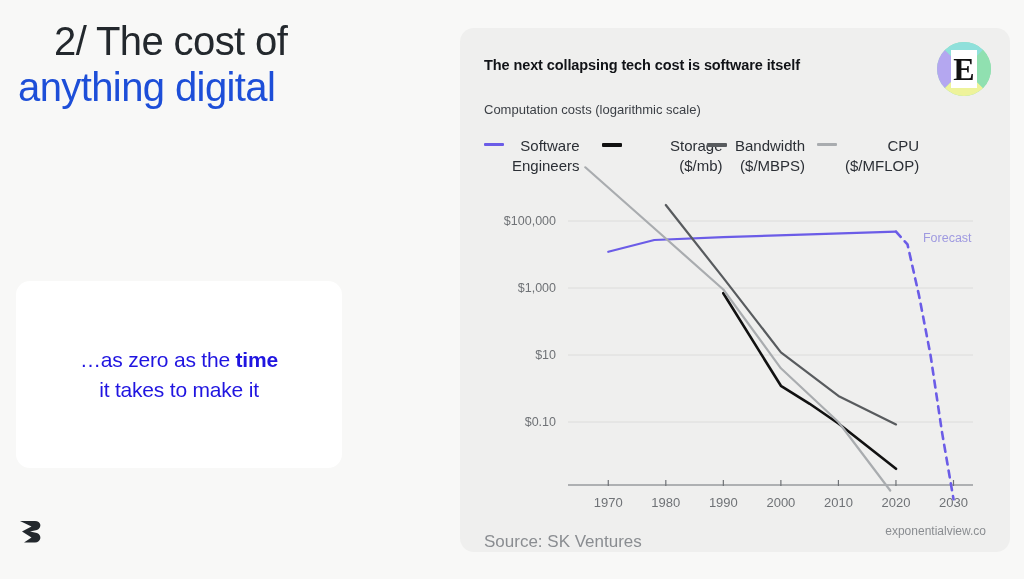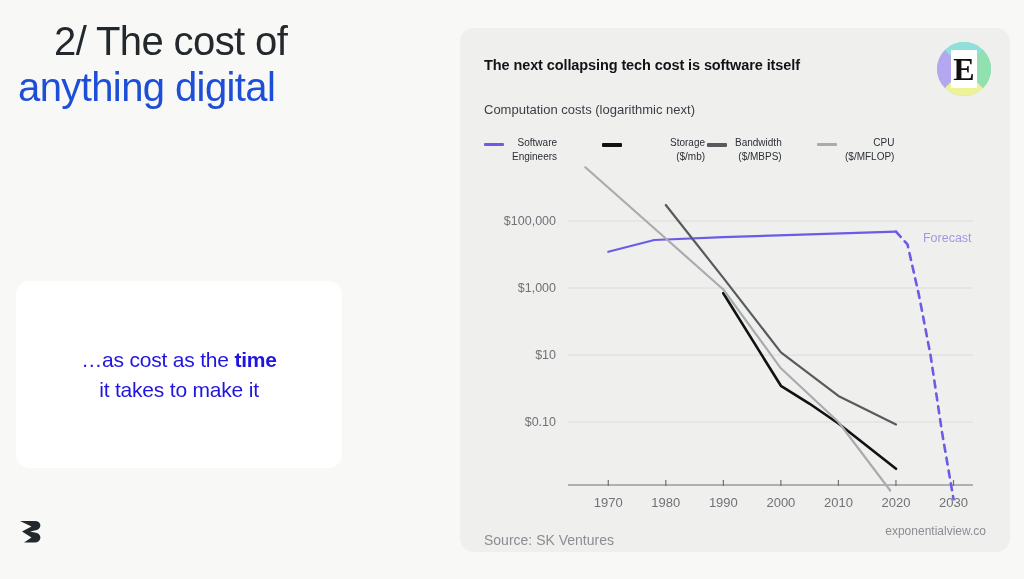--- a/index.html
+++ b/index.html
@@ -124,39 +124,39 @@
   .legend-item.li2 { width: 110px; }
   .legend-item.li3 { width: 110px; }
   .legend-swatch {
     width: 20px;
     height: 3px;
     margin-top: 7px;
     flex: 0 0 auto;
     border-radius: 1px;
   }
   .legend-text {
-    font-size: 10px;
+    font-size: 15px;
     color: #2b2f35;
     line-height: 1.35;
     white-space: pre-line;
   }
 
   .plot {
     position: absolute;
     left: 0;
     top: 0;
     width: 550px;
     height: 524px;
   }
 
   .chart-footer-left {
     position: absolute;
     left: 24px;
     top: 504px;
-    font-size: 14px;
+    font-size: 17px;
     color: #8a8d91;
   }
   .chart-footer-right {
     position: absolute;
     right: 24px;
     top: 496px;
     font-size: 12px;
     color: #8a8d91;
   }
 
@@ -180,35 +180,35 @@
 <body>
 
 <div class="left-panel">
 
   <div class="headline">
     <span class="ln1">2/ The cost of</span>
     <span class="ln2">anything digital</span>
   </div>
 
   <div class="subcard">
-    <div class="sline"><span>…as cost as the </span><b>time</b></div>
+    <div class="sline"><span>…as zero as the </span><b>time</b></div>
     <div class="sline">it takes to make it</div>
   </div>
 
   <div class="brand-logo">
     <svg width="26" height="30" viewBox="0 0 26 30" xmlns="http://www.w3.org/2000/svg">
       <path d="M2 4 L17 4 C23 4 24.5 10.5 19 13 L12 14.5 L19 16 C24.5 18.2 23 25.5 17 25.5 L6 25.5 L13.5 20.5 L4 14.5 L13.5 9.5 Z" fill="#23282d"></path>
     </svg>
   </div>
 </div>
 
 <div class="chart-card">
 
   <div class="chart-title">The next collapsing tech cost is software itself</div>
-  <div class="chart-subtitle">Computation costs (logarithmic next)</div>
+  <div class="chart-subtitle">Computation costs (logarithmic scale)</div>
 
   <div class="badge">
     <svg width="62" height="62" viewBox="0 0 62 62" xmlns="http://www.w3.org/2000/svg">
       <defs>
         <clipPath id="cbadge">
             <circle cx="31" cy="31" r="27"></circle>
           </clipPath>
       </defs>
       <g clip-path="url(#cbadge)">
         <rect x="0" y="0" width="62" height="62" fill="#90e0b0"></rect>

